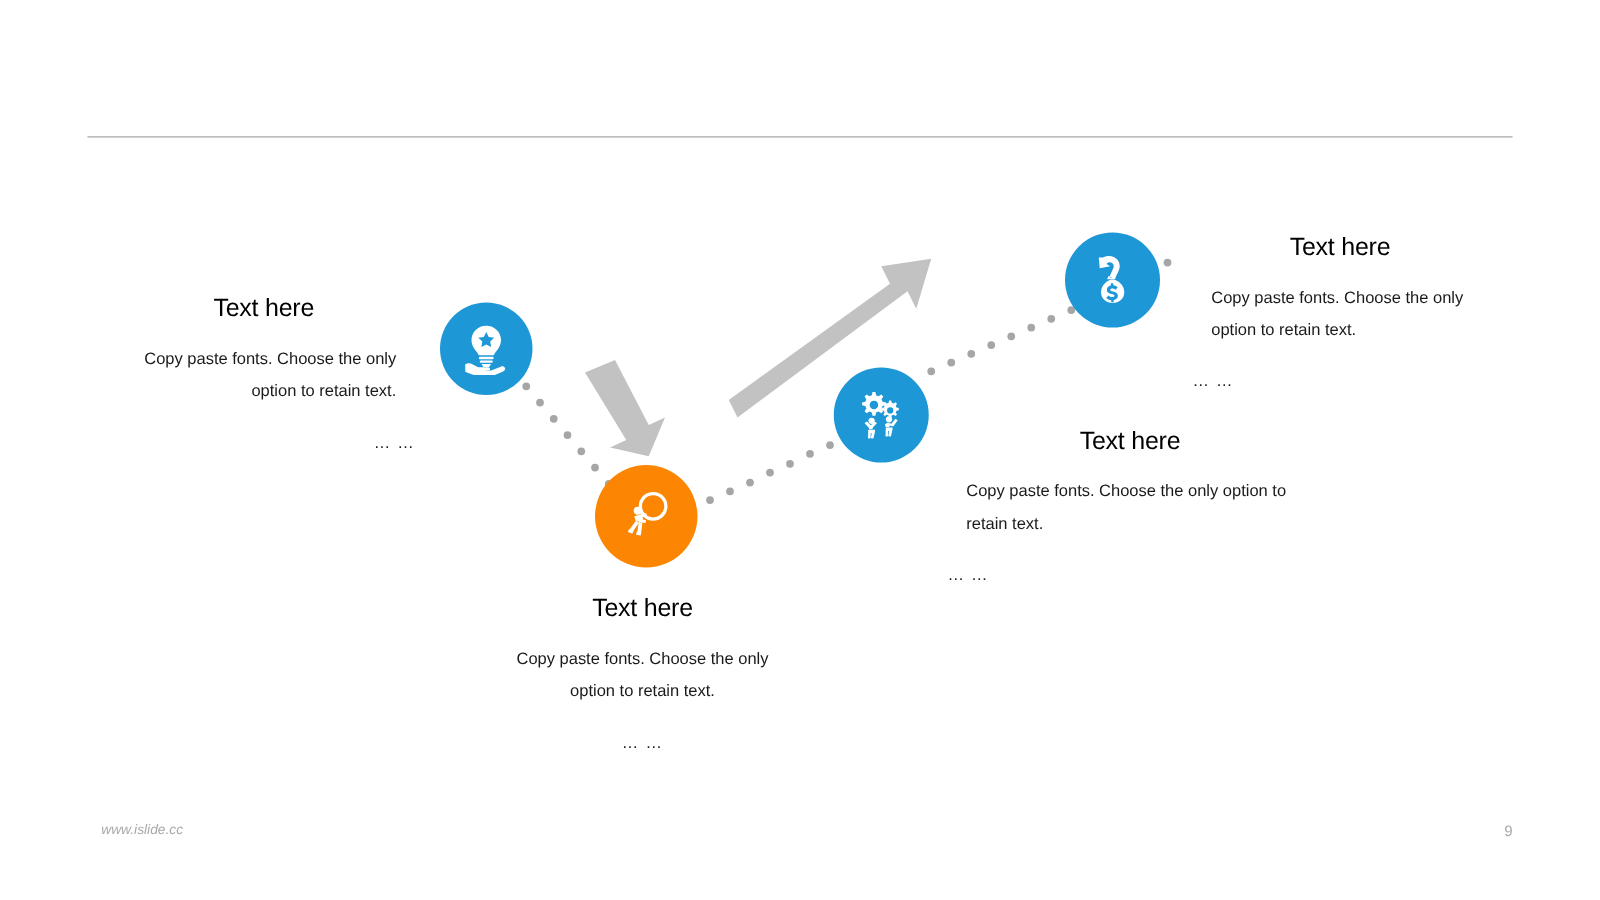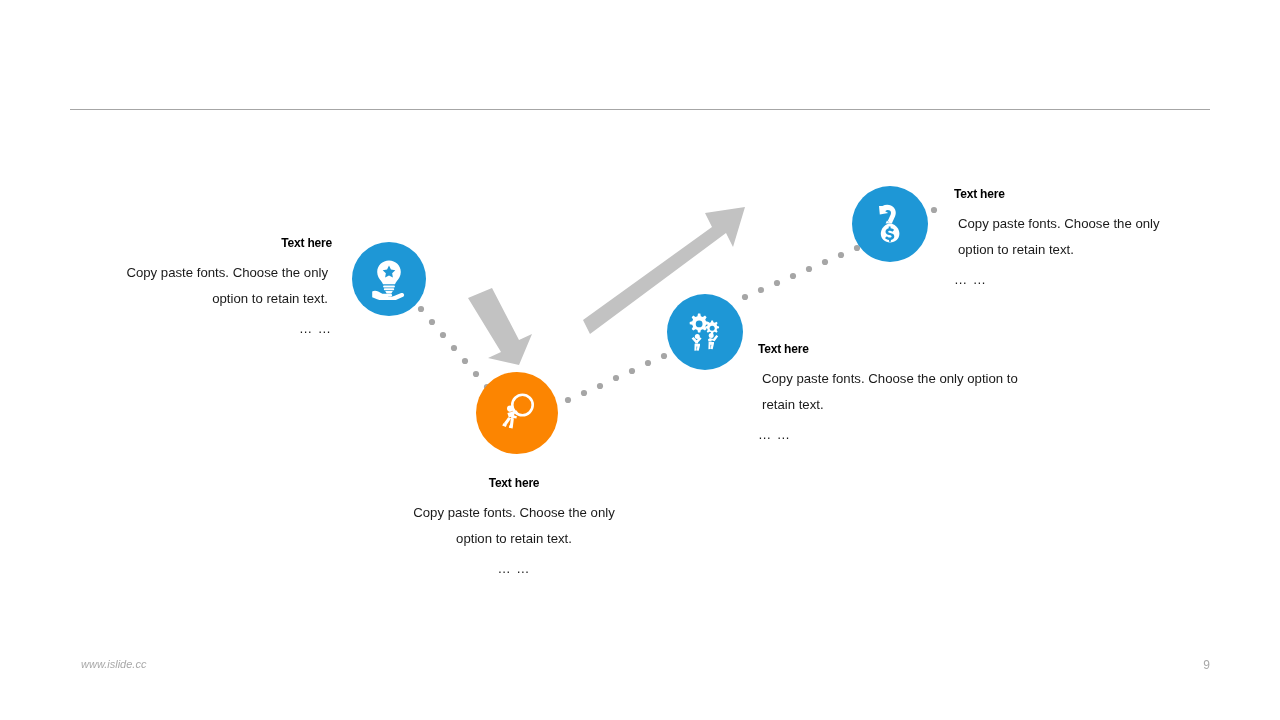--- a/index.html
+++ b/index.html
@@ -43,27 +43,28 @@
 
   .node-1 { left: 352px; top: 242px; width: 74px; height: 74px; }
   .node-2 { left: 476px; top: 372px; width: 82px; height: 82px; }
   .node-3 { left: 667px; top: 294px; width: 76px; height: 76px; }
   .node-4 { left: 852px; top: 186px; width: 76px; height: 76px; }
 
   
   .block { position: absolute; }
   .block h3 {
     margin: 0 0 10px 0;
-    font-size: 12px;
-    font-weight: bold;
+    font-size: 20px;
+    font-weight: normal;
     color: #000000;
     letter-spacing: -0.2px;
+    text-align: center;
   }
   .block p {
-    margin: 4px;
+    margin: 15px;
     font-size: 13.2px;
     line-height: 26px;
     color: #1a1a1a;
   }
   .block .dots {
     margin: 0;
     font-size: 13.2px;
     line-height: 26px;
     color: #1a1a1a;
     letter-spacing: 1px;

